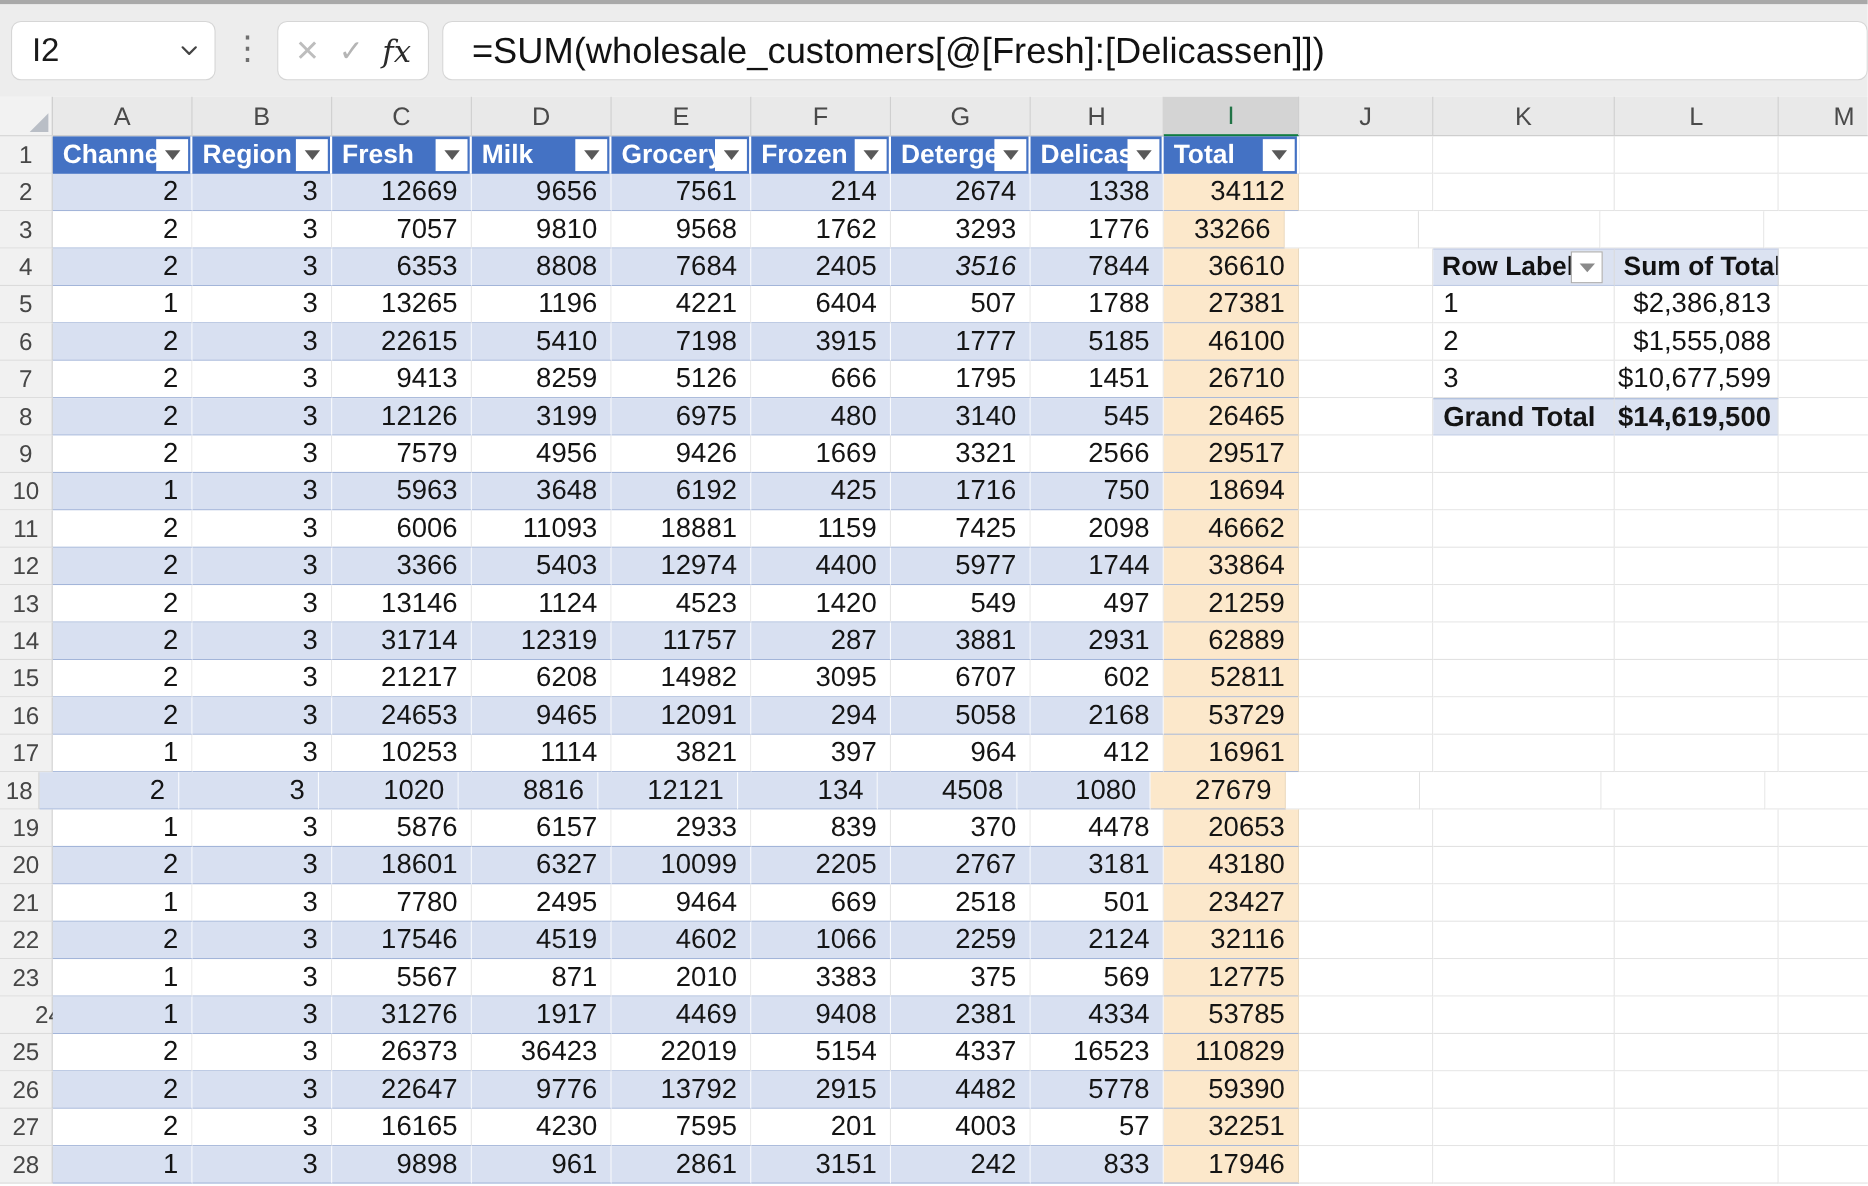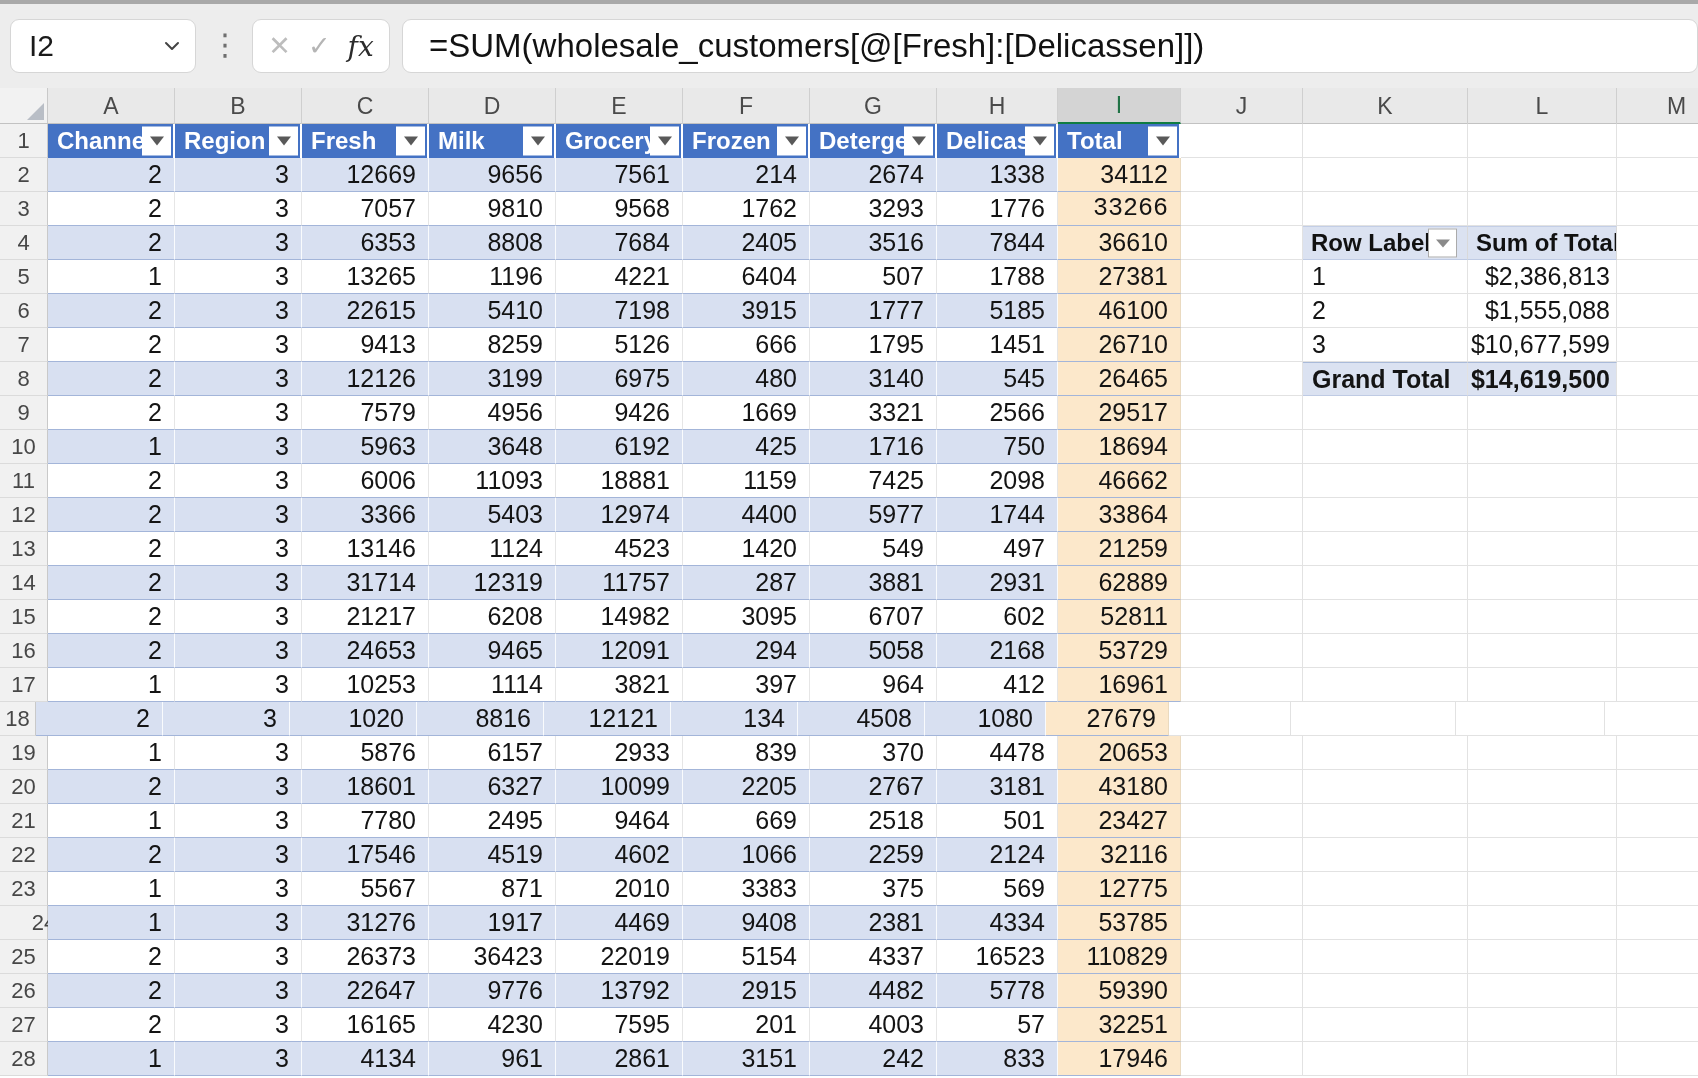--- a/index.html
+++ b/index.html
@@ -219,35 +219,35 @@
       <div class="r">
         <div class="gut" style="width: 48px;">3</div>
         <div class="d" style="width: 127px;">2</div>
         <div class="d" style="width: 127px;">3</div>
         <div class="d" style="width: 127px;">7057</div>
         <div class="d" style="width: 127px;">9810</div>
         <div class="d" style="width: 127px;">9568</div>
         <div class="d" style="width: 127px;">1762</div>
         <div class="d" style="width: 127px;">3293</div>
         <div class="d" style="width: 121px;">1776</div>
-        <div class="d total" style="width: 123px; font-family: Liberation Mono, monospace;">33266</div>
+        <div class="d total" style="width: 110px;">33266</div>
         <div class="c" style="width: 122px;"></div>
         <div class="c" style="width: 165px;"></div>
         <div class="c" style="width: 149px;"></div>
         <div class="c" style="width: 120px;"></div>
       </div>
       <div class="r banded">
         <div class="gut" style="width: 48px;">4</div>
         <div class="d" style="width: 127px;">2</div>
         <div class="d" style="width: 127px;">3</div>
         <div class="d" style="width: 127px;">6353</div>
         <div class="d" style="width: 127px;">8808</div>
         <div class="d" style="width: 127px;">7684</div>
         <div class="d" style="width: 127px;">2405</div>
-        <div class="d" style="width: 127px;">3516</div>
+        <div class="d" style="width: 127px; font-style: italic;">3516</div>
         <div class="d" style="width: 121px;">7844</div>
         <div class="d total" style="width: 123px;">36610</div>
         <div class="c" style="width: 122px;"></div>
         <div class="pvh" style="width: 165px;">
           <div class="" style="width: auto;">Row Labels</div>
           <div class="pvdd" style="width: 29px;">
             <div class="tri2"></div>
           </div>
         </div>
         <div class="pvh val" style="width: 149px;">Sum of Total</div>
@@ -618,21 +618,21 @@
         <div class="d total" style="width: 123px;">32251</div>
         <div class="c" style="width: 122px;"></div>
         <div class="c" style="width: 165px;"></div>
         <div class="c" style="width: 149px;"></div>
         <div class="c" style="width: 120px;"></div>
       </div>
       <div class="r banded">
         <div class="gut" style="width: 48px;">28</div>
         <div class="d" style="width: 127px;">1</div>
         <div class="d" style="width: 127px;">3</div>
-        <div class="d" style="width: 127px;">4134</div>
+        <div class="d" style="width: 127px;">9898</div>
         <div class="d" style="width: 127px;">961</div>
         <div class="d" style="width: 127px;">2861</div>
         <div class="d" style="width: 127px;">3151</div>
         <div class="d" style="width: 127px;">242</div>
         <div class="d" style="width: 121px;">833</div>
         <div class="d total" style="width: 123px;">17946</div>
         <div class="c" style="width: 122px;"></div>
         <div class="c" style="width: 165px;"></div>
         <div class="c" style="width: 149px;"></div>
         <div class="c" style="width: 120px;"></div>

